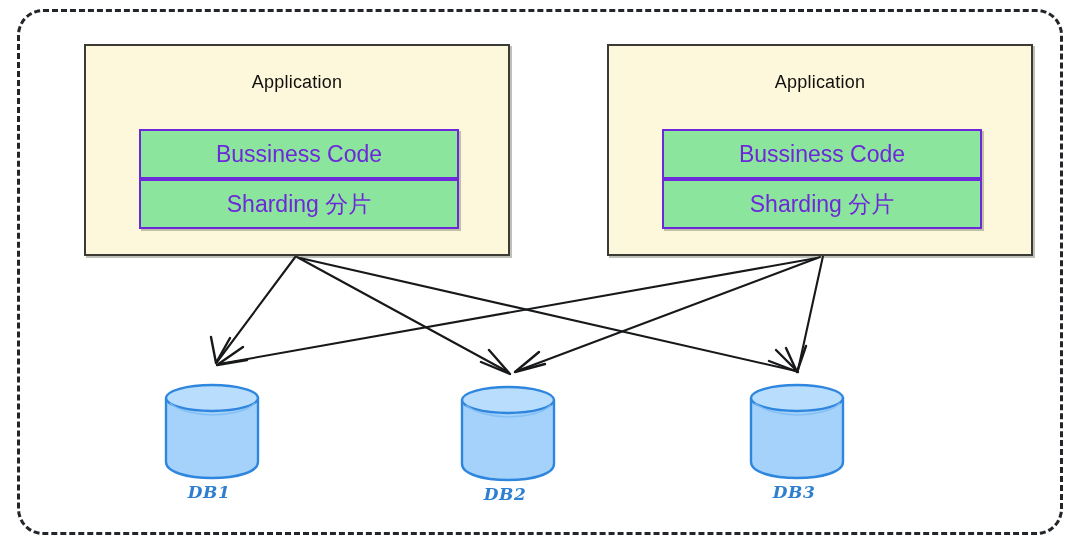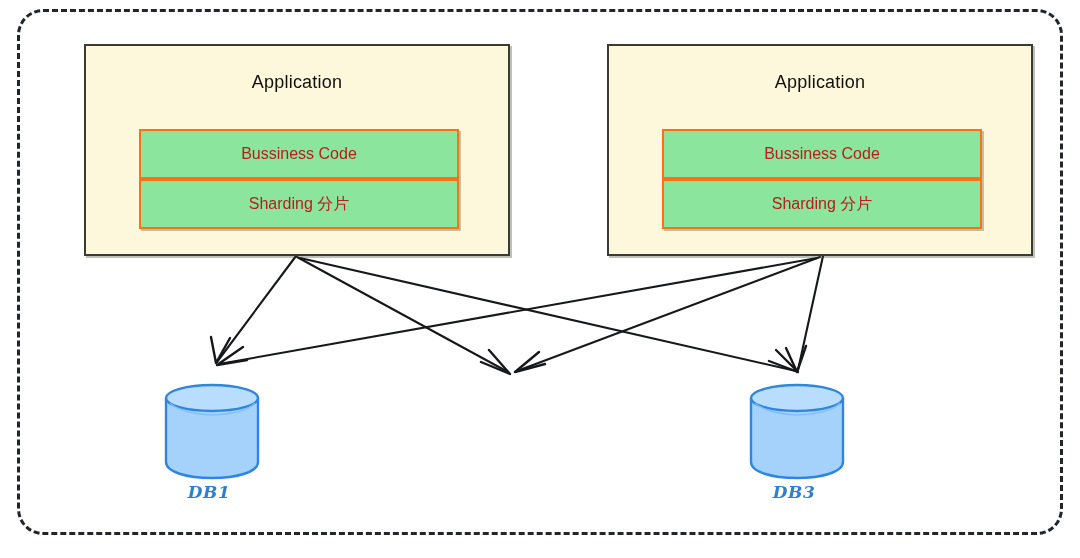--- a/index.html
+++ b/index.html
@@ -52,26 +52,26 @@
     text-align: center;
     font-size: 18px;
     color: #12100c;
     letter-spacing: 0.2px;
   }
 
   .layer {
     position: absolute;
     box-sizing: border-box;
     background: #8ce59c;
-    border: 2px solid #f97316;
+    border: 2px solid #6d28d9;
     display: flex;
     align-items: center;
     justify-content: center;
-    font-size: 16px;
-    color: #b91c1c;
+    font-size: 23px;
+    color: #6d28d9;
     box-shadow: 2px 2px 0 rgba(55,65,45,0.30);
   }
 
   
   .db {
     position: absolute;
   }
   .db-label {
     position: absolute;
     left: 0;
@@ -180,20 +180,28 @@
 
   <div class="db" style="left:160px;top:378px;width:106px;height:120px;">
     <svg width="106" height="106">
       <path class="cyl-body" d="M6,20 L6,84 C6,94 27,100 52,100 C77,100 98,94 98,84 L98,20 Z"></path>
       <ellipse class="cyl-top" cx="52" cy="20" rx="46" ry="13"></ellipse>
       <path class="cyl-sheen" d="M10,25 C18,33 38,37 52,37 C68,37 88,33 95,25"></path>
     </svg>
     <div class="db-label" style="top:104px;">DB1</div>
   </div>
 
+  <div class="db" style="left:456px;top:380px;width:106px;height:120px;">
+    <svg width="106" height="106">
+      <path class="cyl-body" d="M6,20 L6,84 C6,94 27,100 52,100 C77,100 98,94 98,84 L98,20 Z"></path>
+      <ellipse class="cyl-top" cx="52" cy="20" rx="46" ry="13"></ellipse>
+      <path class="cyl-sheen" d="M10,25 C18,33 38,37 52,37 C68,37 88,33 95,25"></path>
+    </svg>
+    <div class="db-label" style="top:104px;">DB2</div>
+  </div>
 
   <div class="db" style="left:745px;top:378px;width:106px;height:120px;">
     <svg width="106" height="106">
       <path class="cyl-body" d="M6,20 L6,84 C6,94 27,100 52,100 C77,100 98,94 98,84 L98,20 Z"></path>
       <ellipse class="cyl-top" cx="52" cy="20" rx="46" ry="13"></ellipse>
       <path class="cyl-sheen" d="M10,25 C18,33 38,37 52,37 C68,37 88,33 95,25"></path>
     </svg>
     <div class="db-label" style="top:104px;">DB3</div>
   </div>
 

